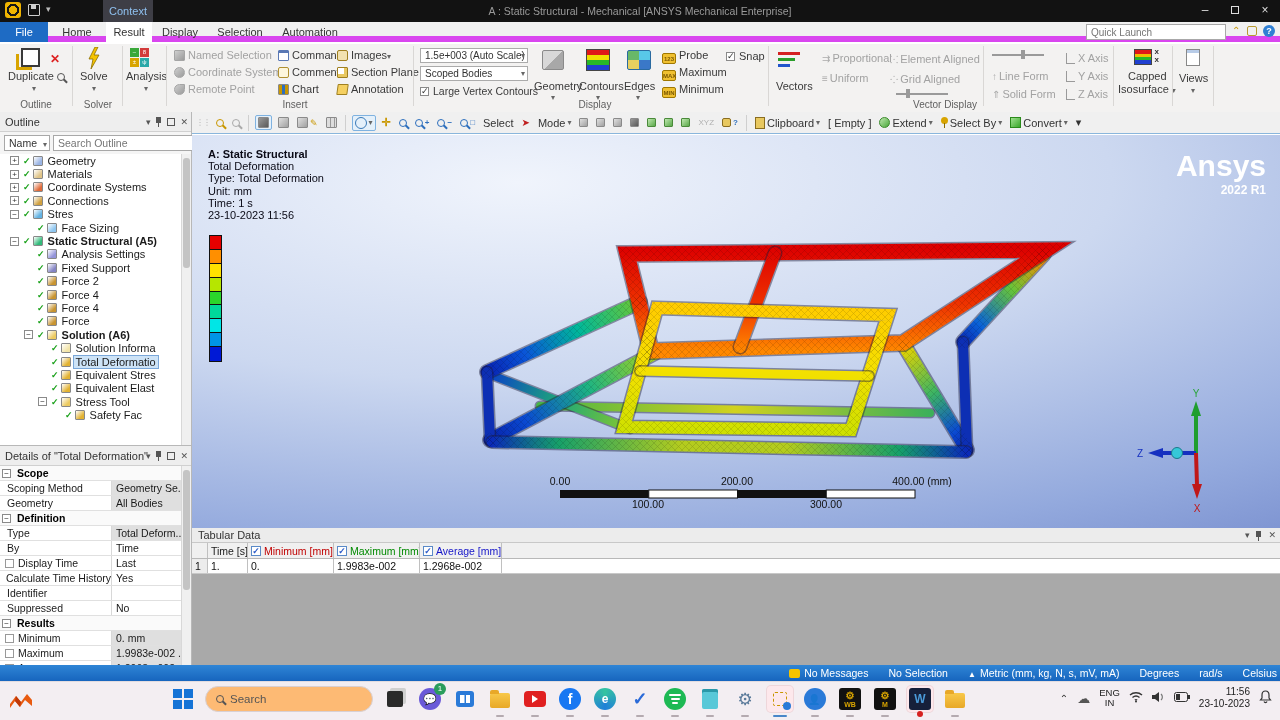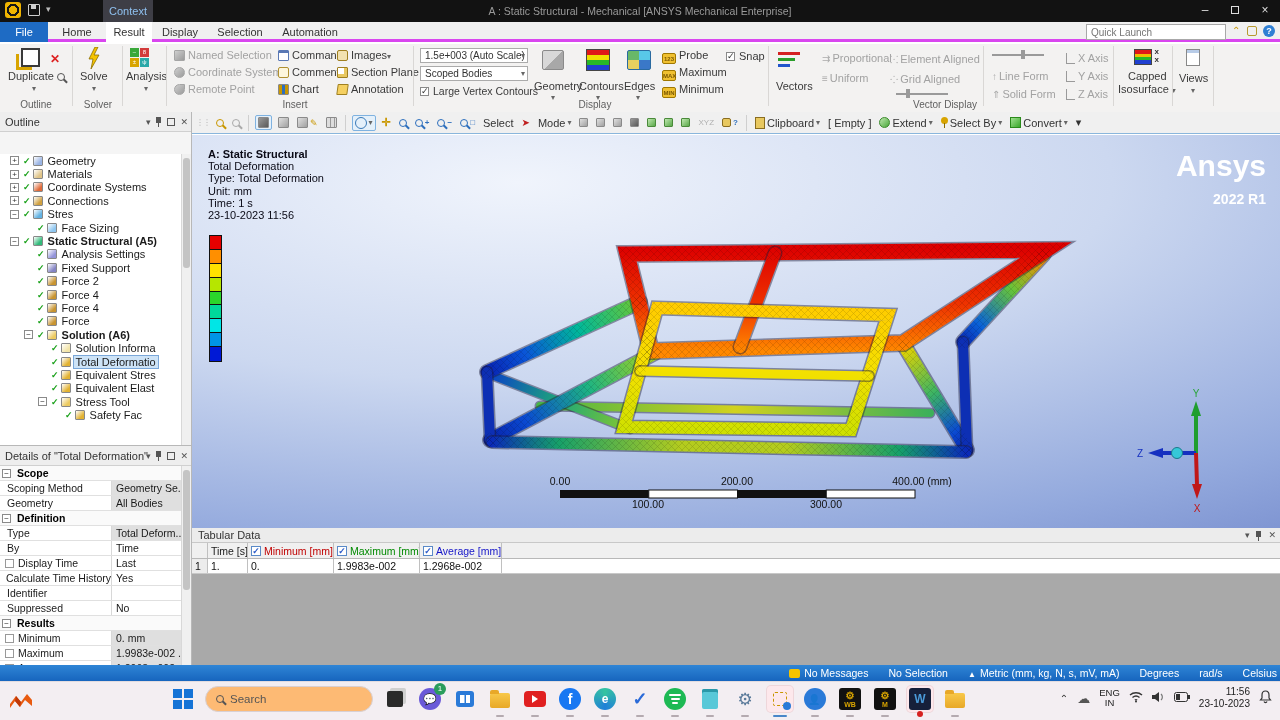--- a/index.html
+++ b/index.html
@@ -8,21 +8,21 @@
   #titlebar{position:absolute;left:0;top:0;width:1280px;height:22px;background:#121212;color:#c8c8c8}
   #titlebar .gear{position:absolute;left:5px;top:2px;width:16px;height:16px;background:radial-gradient(circle at 50% 50%,#f0b400 0 35%,#161616 36% 55%,#f0b400 56% 100%);border-radius:3px}
   #titlebar .save{position:absolute;left:28px;top:4px;width:12px;height:12px;border:1.5px solid #cfcfcf;border-radius:1px}
   #titlebar .save::after{content:"";position:absolute;left:2px;top:0;width:5px;height:4px;background:#cfcfcf}
   #titlebar .caret{position:absolute;left:46px;top:4px;color:#bbb;font-size:9px}
   #ctxtab{position:absolute;left:103px;top:0;width:50px;height:22px;background:#3e3e46;color:#8fc0f0;text-align:center;line-height:22px;font-size:11px}
   #wintitle{position:absolute;left:0;right:0;top:0;height:22px;text-align:center;line-height:22px;color:#9a9a9a;font-size:10.5px;pointer-events:none}
   .winbtn{position:absolute;top:0;width:30px;height:22px;text-align:center;line-height:20px;color:#ddd;font-size:12px}
   .winbtn .rbox{display:inline-block;width:8px;height:8px;border:1px solid #ddd;margin-top:6px}
   
-  #menubar{position:absolute;left:0;top:22px;width:1280px;height:20px;background:#f0f0f0;border-bottom:3px solid #d946ef}
+  #menubar{position:absolute;left:0;top:22px;width:1280px;height:20px;background:#f0f0f0;border-bottom:6px solid #d946ef}
   .mtab{position:absolute;top:0;height:20px;line-height:20px;text-align:center;color:#333;font-size:11px}
   #tab-file{left:0;width:48px;background:#1e6bc4;color:#fff}
   #tab-active{background:#fff}
   #quicklaunch{position:absolute;left:1086px;top:2px;width:140px;height:16px;border:1px solid #a8a8a8;background:#fff;font-size:10px;padding:0 4px;color:#555;font-family:"Liberation Sans",sans-serif}
   #ql-up{position:absolute;left:1232px;top:3px;color:#c99700;font-size:10px}
   #ql-cb{position:absolute;left:1247px;top:4px;width:10px;height:10px;border:1.5px solid #b89a30;border-radius:2px}
   #ql-help{position:absolute;left:1263px;top:3px;width:12px;height:12px;border-radius:50%;background:#2f7fd4;color:#fff;font-size:9px;text-align:center;line-height:12px;font-weight:bold}
   
   #ribbon{position:absolute;left:0;top:44px;width:1280px;height:68px;background:#f3f2f1}
   .rtext{position:absolute;font-size:11px;color:#3a3a3a;white-space:nowrap}
@@ -125,21 +125,21 @@
   #legend-head{position:absolute;left:16px;top:13px;color:#0a0a16;font-size:11px;line-height:12.2px}
   #legend-head .b{font-weight:bold}
   #legend-bar{position:absolute;left:17px;top:100px;width:13px;border:1px solid #111}
   #legend-bar div{width:100%;height:13.9px;border-bottom:1px solid #111}
   #legend-bar div:last-child{border-bottom:none}
   #legend-vals{position:absolute;left:37px;top:94px;color:#0a0a16;font-size:11px}
   #legend-vals div{height:13.9px;line-height:13.9px}
   #legend-vals .b{font-weight:bold}
   #ansys-logo{position:absolute;right:14px;top:16px;text-align:right;color:#fff}
   #ansys-logo .brand{font-size:30px;font-weight:bold;letter-spacing:0;line-height:30px}
-  #ansys-logo .ver{font-size:14px;font-weight:bold;margin-top:10px}
+  #ansys-logo .ver{font-size:12px;font-weight:bold;margin-top:2px}
   #ruler{position:absolute;left:0;top:0;width:100%;height:100%;pointer-events:none}
   
   #tabular{position:absolute;left:192px;top:528px;width:1088px;height:137px;background:#a9a9a9}
   #tab-hdrbar{height:15px;background:#ececec;border-bottom:1px solid #c8c8c8;line-height:15px;padding-left:6px;color:#333;position:relative;font-size:11px}
   #tab-cols{display:flex;height:16px;background:#f0f0f0;border-bottom:1px solid #b8b8b8;font-size:10.5px}
   .tcell{border-right:1px solid #c0c0c0;display:flex;align-items:center;padding-left:3px;gap:3px;white-space:nowrap;overflow:hidden}
   .bluecb{width:10px;height:10px;background:#fff;border:1px solid #5a8ac8;color:#2a5ac8;font-size:9px;line-height:9px;text-align:center;font-weight:bold;flex:none}
   #tab-row{display:flex;height:15px;background:#fff;font-size:10.5px;border-bottom:1px solid #c8c8c8}
   #tab-row .tcell{background:#fff;color:#111}
   #tab-row .idx{background:#ececec}
@@ -384,20 +384,25 @@
 
 <div id="outline">
   <div class="pnlhdr">
     <span>Outline</span>
     <span class="hicons">
       <span class="hic">▾</span>
       <span class="hpin"></span>
       <span class="hbox"></span>
       <span class="hic">✕</span>
     </span>
+  </div>
+  <div id="outline-filter">
+    <div id="name-dd">Name</div>
+    <input id="search-outline" placeholder="Search Outline" style="">
+    <span class="hic">⌄</span>
   </div>
   <div id="tree">
       <div class="trow" style="padding-left: 10px;">
         <span class="texp">+</span>
         <span class="tchk">✓</span>
         <span class="ti" style="background: linear-gradient(135deg, rgb(255, 255, 255) 0px, rgb(154, 180, 228) 70%);"></span>
         <span class="tlabel">Geometry</span>
       </div>
       <div class="trow" style="padding-left: 10px;">
         <span class="texp">+</span>

